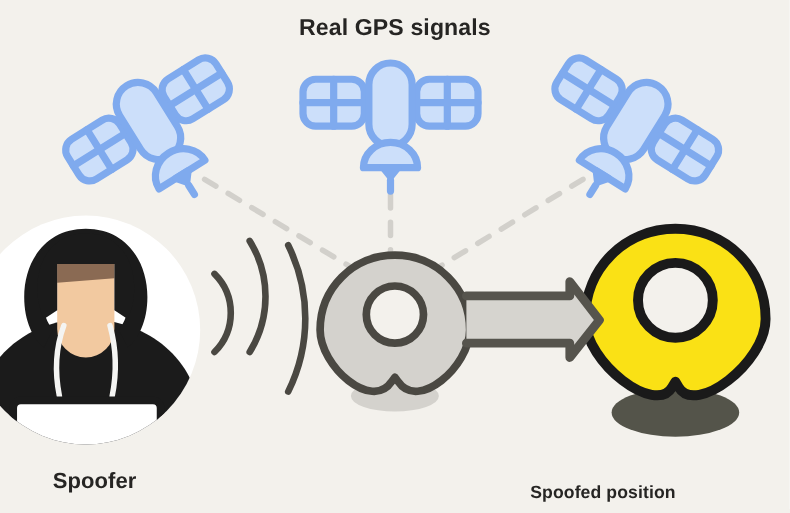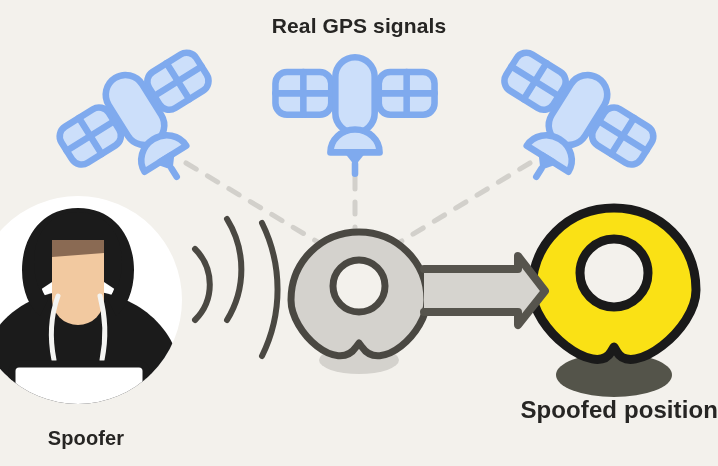--- a/index.html
+++ b/index.html
@@ -42,24 +42,24 @@
   }
   #label-real {
     left: 234px;
     top: 392px;
     width: 262px;
     text-align: center;
     font-size: 20px;
   }
   #label-spoofed {
     left: 482px;
-    top: 396px;
+    top: 440px;
     width: 236px;
-    text-align: right;
-    font-size: 24px;
+    text-align: left;
+    font-size: 16px;
   }
   #label-spoofer {
     left: 0px;
     top: 427px;
     width: 148px;
     text-align: center;
     font-size: 20px;
     margin-left: 12px;
   }
 </style>

